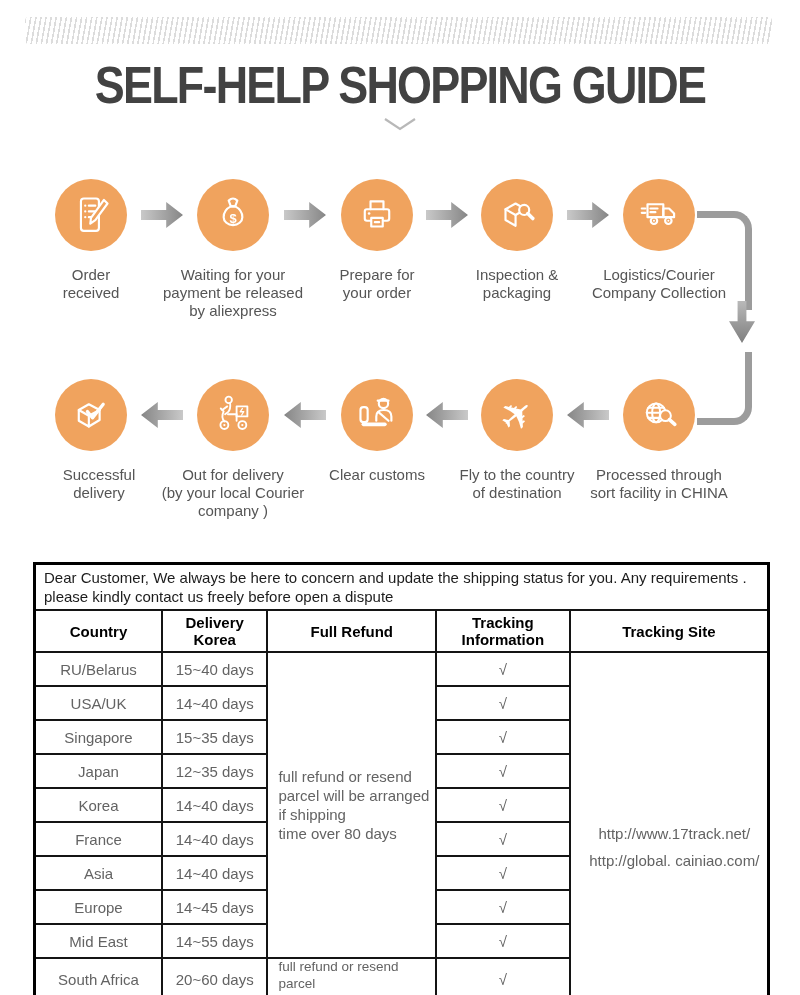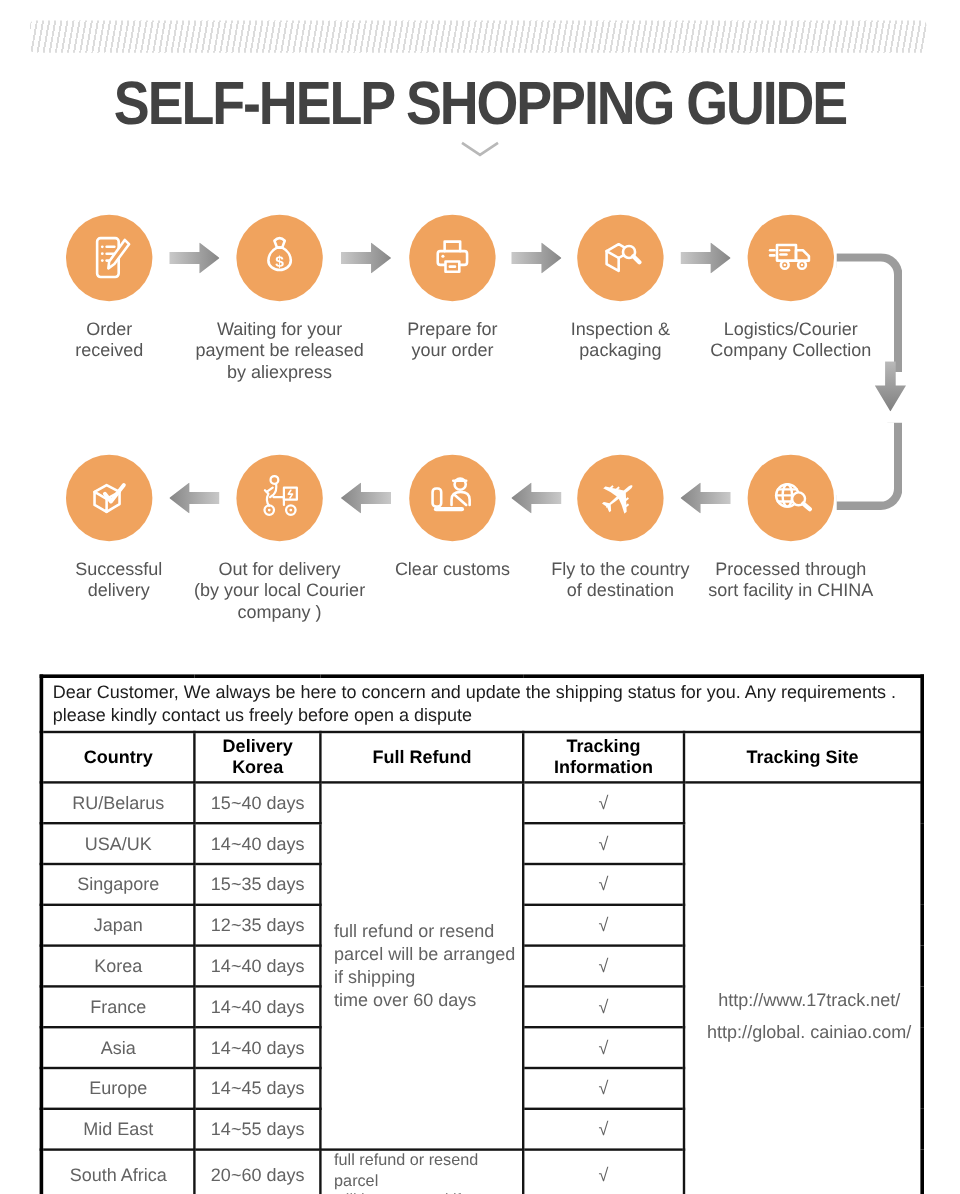--- a/index.html
+++ b/index.html
@@ -238,21 +238,21 @@
           <th>Tracking Information</th>
           <th>Tracking Site</th>
         </tr>
 
         <tr class="data-row">
           <td>RU/Belarus</td>
           <td>15~40 days</td>
           <td class="refund" rowspan="9">full refund or resend
 parcel will be arranged
 if shipping
-time over 60 days</td>
+time over 80 days</td>
           <td class="check">√</td>
           <td class="sites" rowspan="11">
             <div>http://www.17track.net/</div>
             <div>http://global. cainiao.com/</div>
           </td>
         </tr>
         <tr class="data-row">
           <td>USA/UK</td>
           <td>14~40 days</td>
           <td class="check">√</td>

